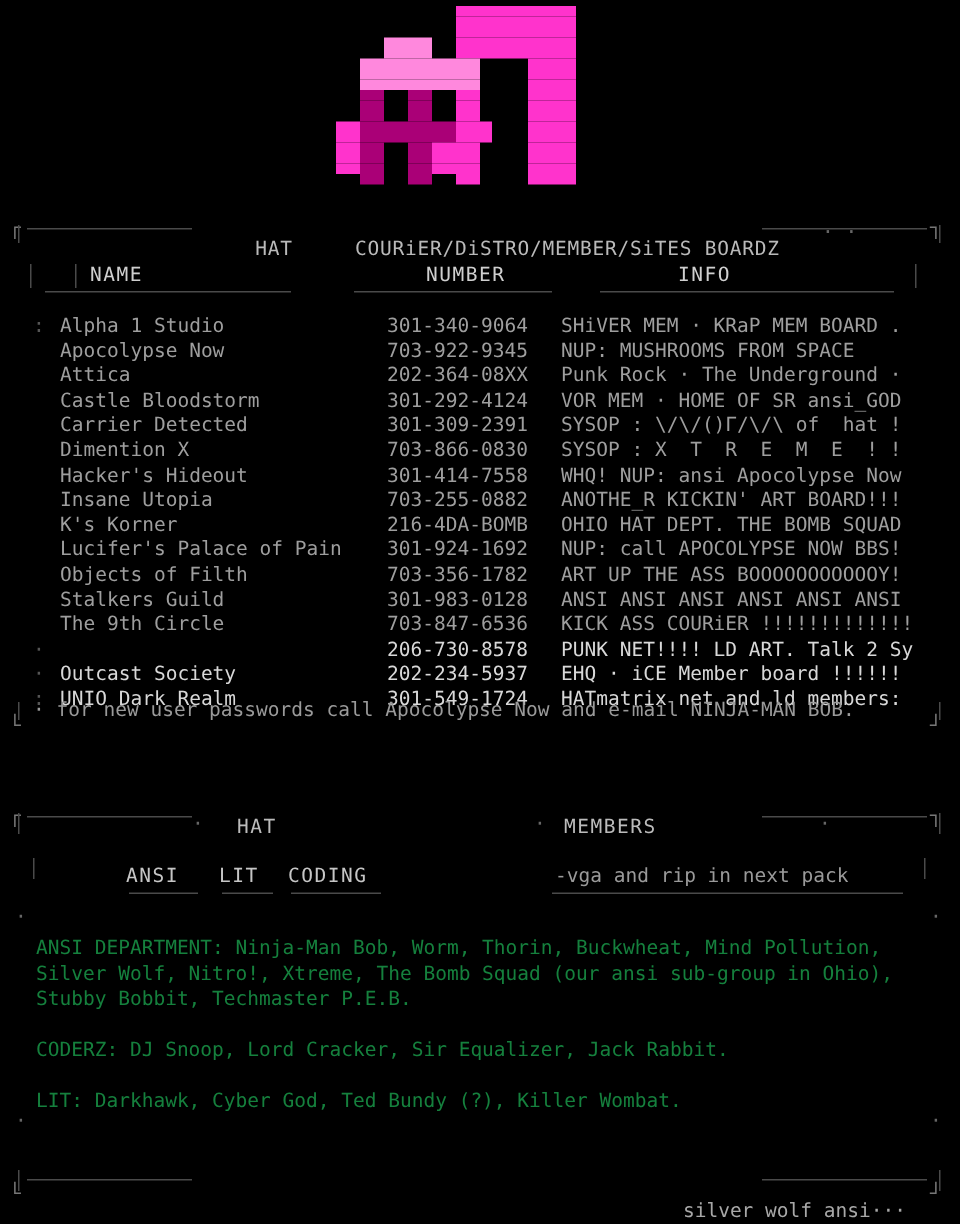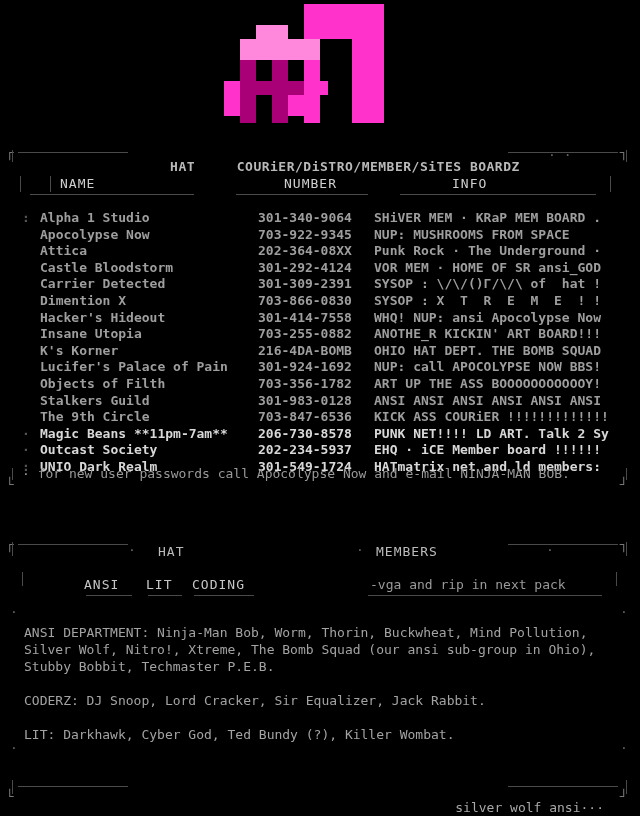--- a/index.html
+++ b/index.html
@@ -56,21 +56,20 @@
   }
   .vrule {
     position: absolute;
     background: #4a4a4a;
     width: 1px;
   }
 
   .mono {
     font-family: "DejaVu Sans Mono", "Liberation Mono", monospace;
     white-space: pre;
-    font-weight: bold;
   }
 
   
   .title-row {
     position: absolute;
     left: 0;
     top: 0;
     width: 640px;
     text-align: center;
     font-size: 13px;
@@ -141,21 +140,21 @@
     position: absolute;
     font-size: 13px;
     color: #9a9a9a;
   }
   .mem-body {
     position: absolute;
     left: 24px;
     width: 600px;
     font-size: 13px;
     line-height: 17px;
-    color: #a3a3a3;
+    color: #15803d;
   }
   .mem-body p { margin: 0 0 17px 0; white-space: pre-wrap; }
   .sig {
     position: absolute;
     right: 36px;
     font-size: 13px;
     color: #a8a8a8;
   }
   .dots {
     position: absolute;
@@ -430,21 +429,21 @@
         <div class="row mono" style="top: 258.8px;"><span class="cell-dot"></span><span class="cell-name">Castle Bloodstorm</span><span class="cell-number">301-292-4124</span><span class="cell-info">VOR MEM · HOME OF SR ansi_GOD</span></div>
         <div class="row mono" style="top: 275.4px;"><span class="cell-dot"></span><span class="cell-name">Carrier Detected</span><span class="cell-number">301-309-2391</span><span class="cell-info">SYSOP : \/\/()Γ/\/\ of  hat !</span></div>
         <div class="row mono" style="top: 292px;"><span class="cell-dot"></span><span class="cell-name">Dimention X</span><span class="cell-number">703-866-0830</span><span class="cell-info">SYSOP : X  T  R  E  M  E  ! !</span></div>
         <div class="row mono" style="top: 308.6px;"><span class="cell-dot"></span><span class="cell-name">Hacker's Hideout</span><span class="cell-number">301-414-7558</span><span class="cell-info">WHQ! NUP: ansi Apocolypse Now</span></div>
         <div class="row mono" style="top: 325.2px;"><span class="cell-dot"></span><span class="cell-name">Insane Utopia</span><span class="cell-number">703-255-0882</span><span class="cell-info">ANOTHE_R KICKIN' ART BOARD!!!</span></div>
         <div class="row mono" style="top: 341.8px;"><span class="cell-dot"></span><span class="cell-name">K's Korner</span><span class="cell-number">216-4DA-BOMB</span><span class="cell-info">OHIO HAT DEPT. THE BOMB SQUAD</span></div>
         <div class="row mono" style="top: 358.4px;"><span class="cell-dot"></span><span class="cell-name">Lucifer's Palace of Pain</span><span class="cell-number">301-924-1692</span><span class="cell-info">NUP: call APOCOLYPSE NOW BBS!</span></div>
         <div class="row mono" style="top: 375px;"><span class="cell-dot"></span><span class="cell-name">Objects of Filth</span><span class="cell-number">703-356-1782</span><span class="cell-info">ART UP THE ASS BOOOOOOOOOOOY!</span></div>
         <div class="row mono" style="top: 391.6px;"><span class="cell-dot"></span><span class="cell-name">Stalkers Guild</span><span class="cell-number">301-983-0128</span><span class="cell-info">ANSI ANSI ANSI ANSI ANSI ANSI</span></div>
         <div class="row mono" style="top: 408.2px;"><span class="cell-dot"></span><span class="cell-name">The 9th Circle</span><span class="cell-number">703-847-6536</span><span class="cell-info">KICK ASS COURiER !!!!!!!!!!!!!</span></div>
-        <div class="row mono hl" style="top: 424.8px;"><span class="cell-dot">·</span><span class="cell-name">Magic Beans **11pm-7am**</span><span class="cell-number">206-730-8578</span><span class="cell-info">PUNK NET!!!! LD ART. Talk 2 Sy</span></div>
+        <div class="row mono hl" style="top: 424.8px;"><span class="cell-dot">·</span><span class="cell-number">206-730-8578</span><span class="cell-info">PUNK NET!!!! LD ART. Talk 2 Sy</span></div>
         <div class="row mono hl" style="top: 441.4px;"><span class="cell-dot">·</span><span class="cell-name">Outcast Society</span><span class="cell-number">202-234-5937</span><span class="cell-info">EHQ · iCE Member board !!!!!!</span></div>
         <div class="row mono hl" style="top: 458px;"><span class="cell-dot">:</span><span class="cell-name">UNIO Dark Realm</span><span class="cell-number">301-549-1724</span><span class="cell-info">HATmatrix net and ld members:</span></div>
       </div>
 
     <div class="note" style="left:22px; top:466px;text-align:right;">·  for new user passwords call Apocolypse Now and e-mail NINJA-MAN BOB.</div>
   </div>
 
   <div>
 
     <div class="corner" style="left:6px;  top:538px;">┌</div>

